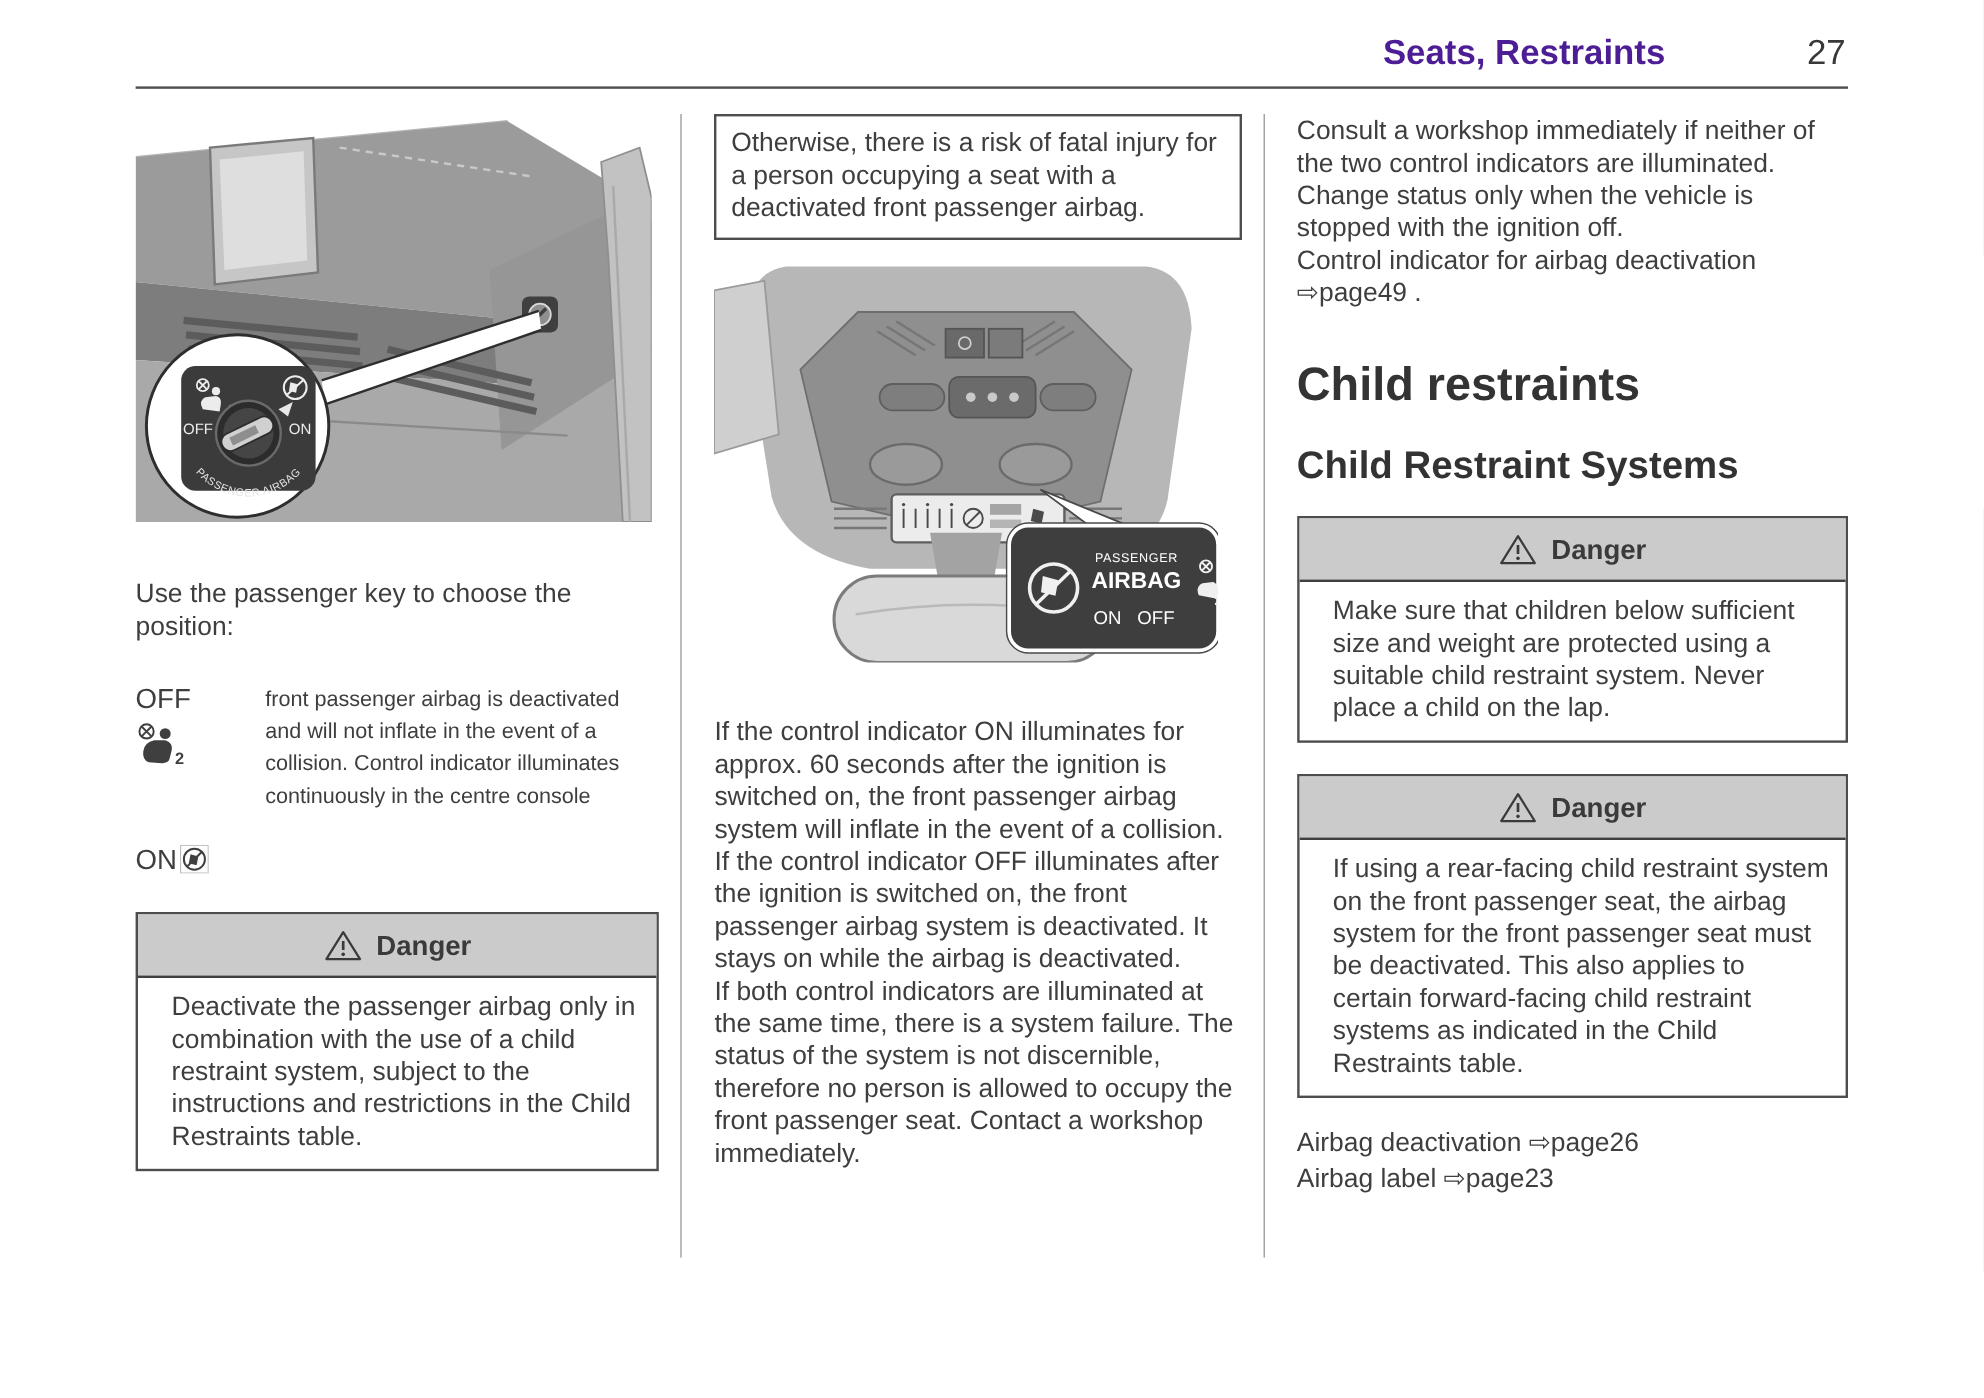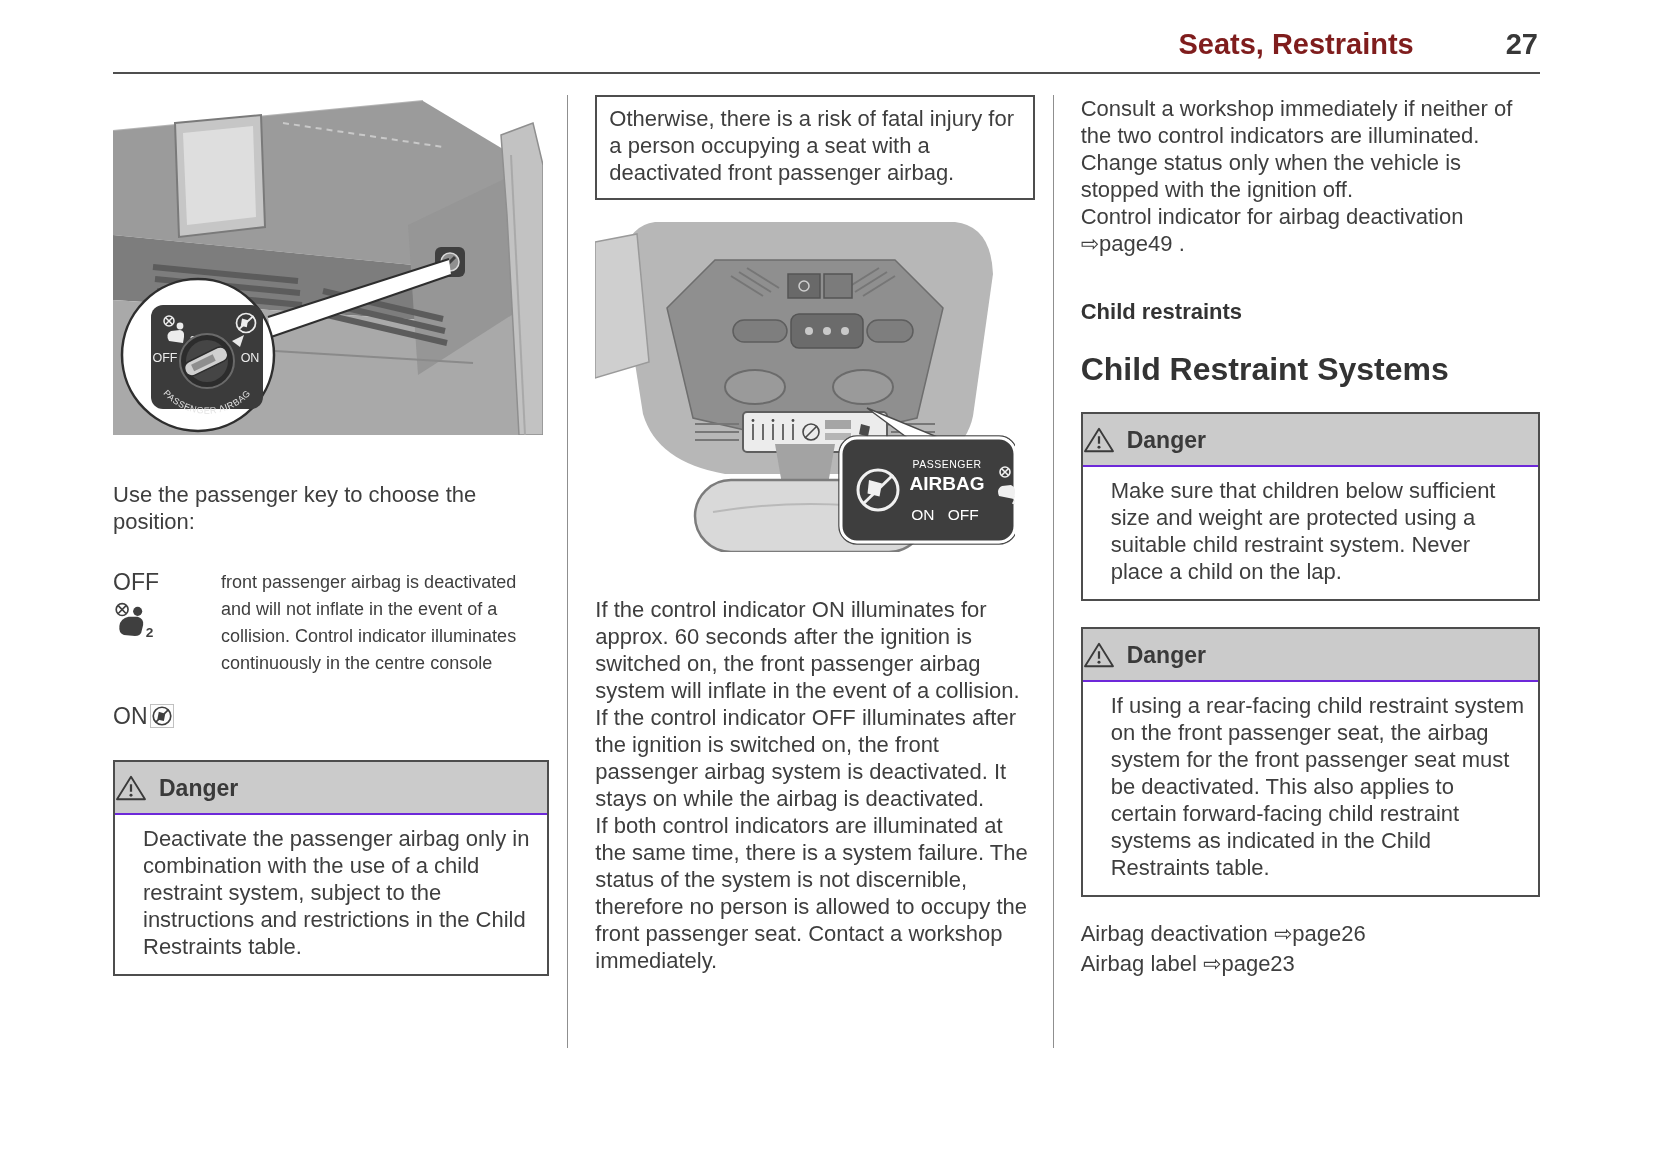--- a/index.html
+++ b/index.html
@@ -7,56 +7,56 @@
   .page {
     width:1653px; height:1165px; position:relative; background:#ffffff;
     font-family:"Liberation Sans","DejaVu Sans",sans-serif; color:#3e3e3e; overflow:hidden;
   }
   
   .header-row {
     position:absolute; top:28px; left:113px; width:1427px;
     display:flex; justify-content:flex-end; align-items:baseline;
     border-bottom:2px solid #4f4f4f; padding-bottom:11px;
   }
-  .header-title { font-size:29px; font-weight:bold; color:#7f1d1d; margin-right:92px; }
-  .header-page  { font-size:29px; font-weight:bold; color:#383838; margin-right:2px; }
+  .header-title { font-size:29px; font-weight:bold; color:#4c1d95; margin-right:118px; }
+  .header-page  { font-size:29px; font-weight:normal; color:#383838; margin-right:2px; }
   
   .columns { position:absolute; top:95px; left:113px; width:1427px; display:flex; align-items:flex-start; }
   .col-left  { width:437px; }
   .col-mid   { width:440px; }
   .col-right { width:460px; }
   .v-divider { width:1px; height:953px; background:#8f8f8f; margin-left:18px; margin-right:27px; flex:none; }
   
   .textblock p { font-size:22px; line-height:27px; color:#3e3e3e; }
   .intro { margin-top:46px; }
   
   .dl { margin-top:34px; }
   .dl-row { display:flex; margin-bottom:26px; }
   .dl-term { width:108px; font-size:23px; line-height:27px; flex:none; }
   .dl-term .term-line { display:flex; align-items:flex-start; }
   .dl-term svg { display:block; }
   .term-icon-below { margin-top:6px; }
   .dl-desc { flex:1; font-size:18px; line-height:27px; }
   
   .danger { border:2px solid #4d4d4d; background:#fff; }
   .danger-header {
-    background:#cbcbcb; border-bottom:2px solid #6d28d9;
-    display:flex; align-items:center; justify-content:flex-start; gap:12px;
+    background:#cbcbcb; border-bottom:2px solid #404040;
+    display:flex; align-items:center; justify-content:center; gap:12px;
     padding:12px 0 11px 0;
   }
   .danger-title { font-size:23px; font-weight:bold; color:#3a3a3a; }
   .danger-body { padding:10px 12px 14px 28px; font-size:22px; line-height:27px; }
   .mt-danger { margin-top:30px; }
   
   .cont-box { border:2px solid #4d4d4d; padding:8px 12px 12px 12px; }
   .figure1 { width:430px; height:340px; }
   .figure2 { width:420px; height:340px; margin-top:12px; }
   .mid-body { margin-top:44px; }
   
-  .h1 { font-size:22px; font-weight:bold; color:#333; margin-top:42px; }
+  .h1 { font-size:39px; font-weight:bold; color:#333; margin-top:42px; }
   .h2 { font-size:32px; font-weight:bold; color:#333; margin-top:26px; }
   .refs { margin-top:22px; }
   .refs p { line-height:30px; }
   svg { display:block; }
 </style>
 </head>
 <body>
 
 <div class="page">
 

